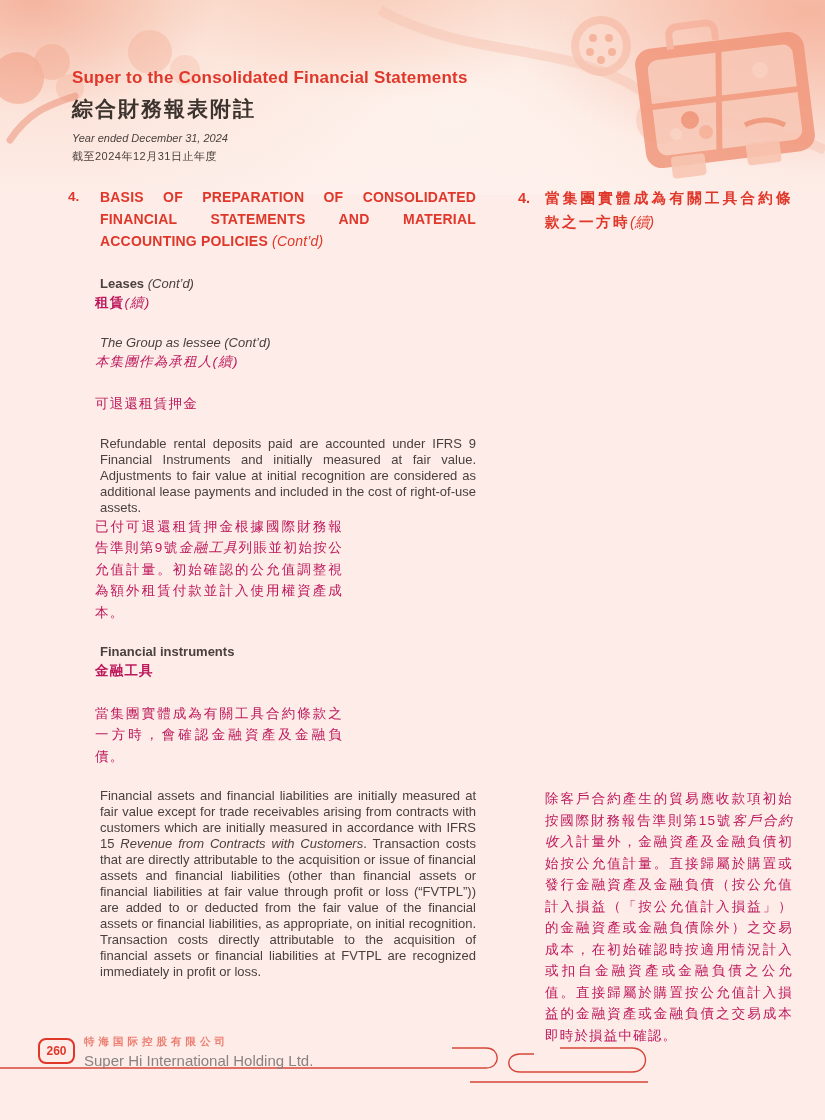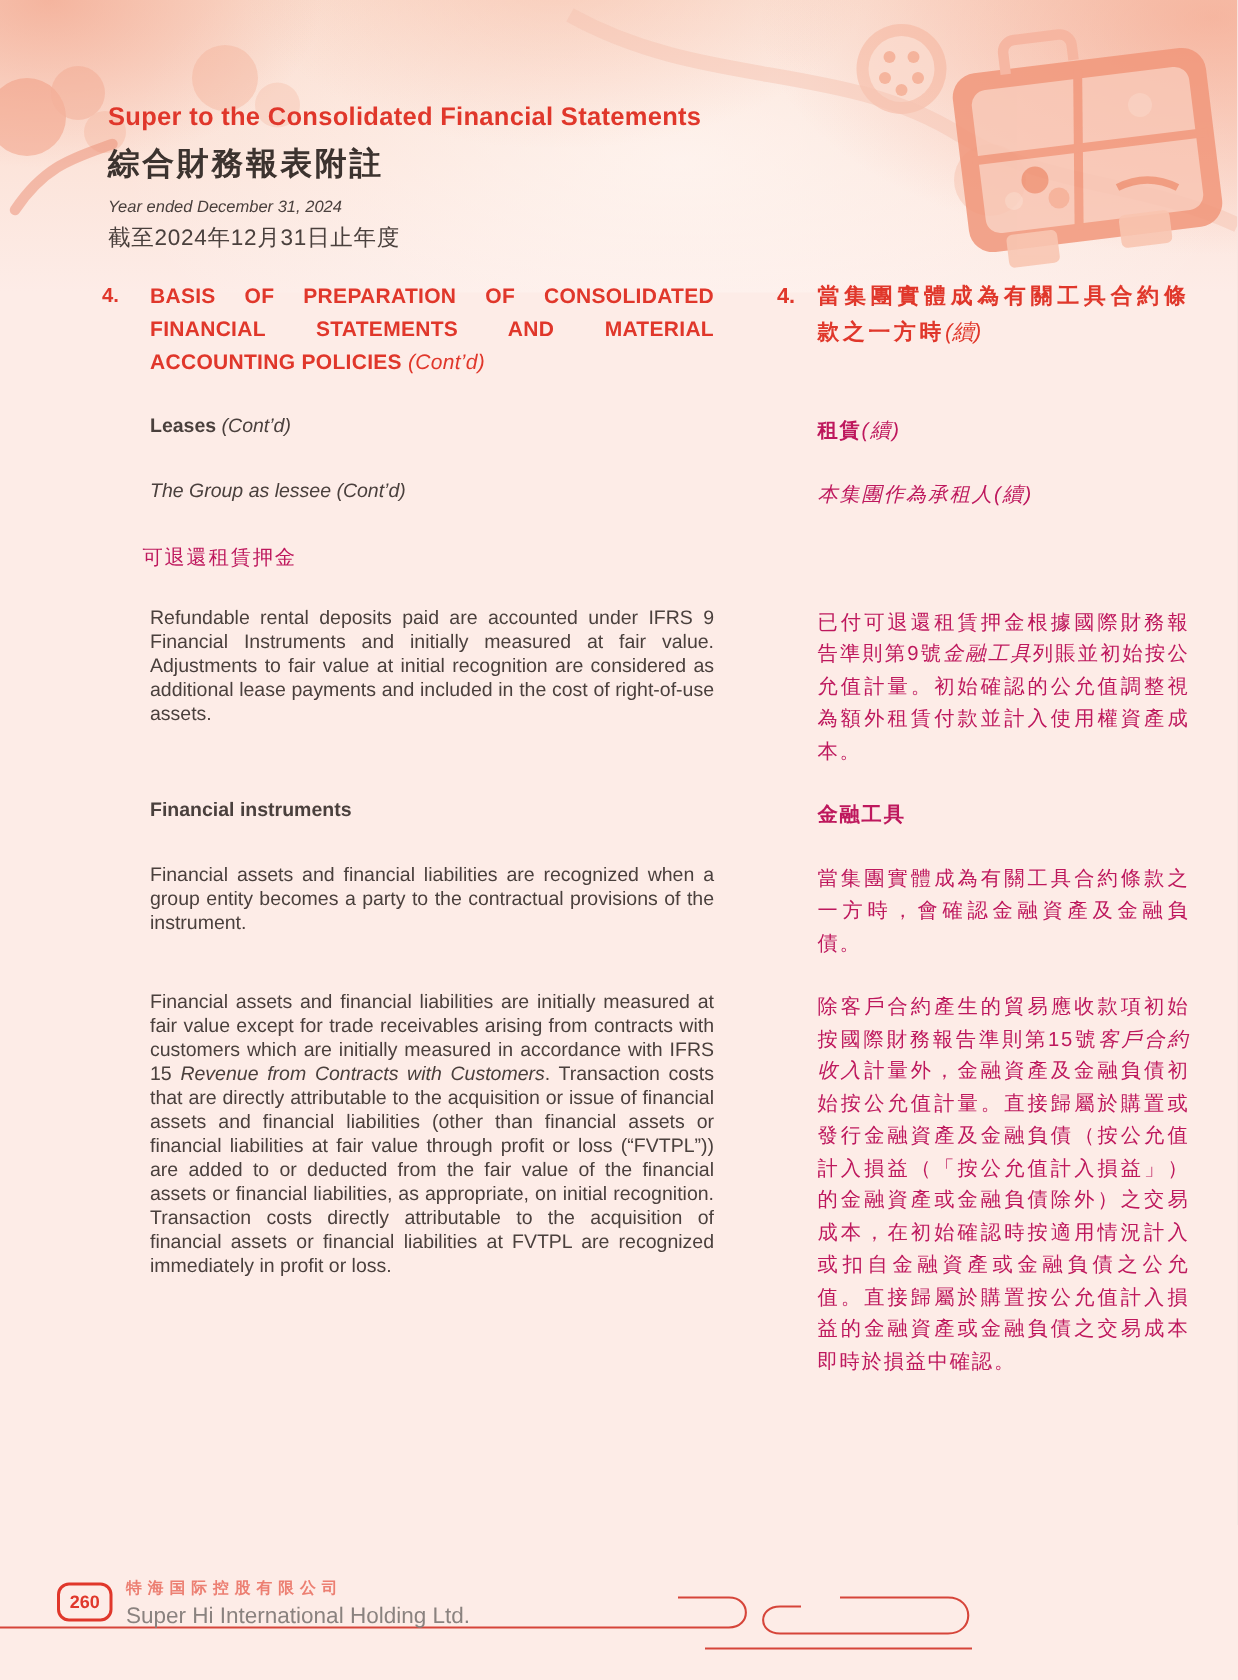--- a/index.html
+++ b/index.html
@@ -16,41 +16,41 @@
       radial-gradient(300px 170px at 45% -10%, rgba(246,178,152,.45), rgba(246,178,152,0) 70%),
       radial-gradient(500px 260px at 55% 55%, rgba(255,250,247,.65), rgba(255,250,247,0) 75%),
       linear-gradient(180deg,#fadccd 0%,#fce4da 55%,#fdece7 100%);
   }
   .art-svg{position:absolute;top:0;left:0;}
   
   .header-text{position:absolute;left:72px;top:68px;}
   .title-en{font-size:17px;font-weight:bold;color:#e0372b;letter-spacing:.2px;}
   .title-zh{font-size:21px;font-weight:bold;color:#3c332f;margin-top:7px;letter-spacing:2px;}
   .period-en{font-size:11px;color:#4a403d;margin-top:9px;font-style:italic;}
-  .period-zh{font-size:15px;color:#4a403d;margin-top:5px;letter-spacing:.5px;}
+  .period-zh{font-size:11px;color:#4a403d;margin-top:5px;letter-spacing:.5px;}
   
   .main{position:absolute;top:186px;left:0;width:825px;padding:0 32px 0 68px;box-sizing:border-box;}
   .row{display:flex;align-items:flex-start;}
   .cell-l{width:450px;display:flex;box-sizing:border-box;padding-right:42px;}
   .cell-r{width:275px;display:flex;box-sizing:border-box;}
   .num-l{width:32px;flex:none;font-size:13.5px;font-weight:bold;color:#e0372b;line-height:22px;}
   .num-r{width:27px;flex:none;font-size:14.5px;font-weight:bold;color:#e0372b;line-height:24px;}
   .txt{flex:1;min-width:0;}
   .sec-title-en{font-size:14px;font-weight:bold;color:#e0372b;line-height:22px;text-align:justify;letter-spacing:.2px;}
   .sec-contd-en{font-style:italic;font-weight:normal;}
   .sec-title-zh{font-size:14.5px;font-weight:bold;color:#e0372b;line-height:24px;letter-spacing:2.5px;text-align:justify;}
   .sec-contd-zh{font-style:italic;font-weight:normal;letter-spacing:0;}
   .mb-sec{margin-bottom:24px;}
-  .mb{margin-bottom:21px;}
+  .mb{margin-bottom:21px;flex-direction:column;}
   .en{font-size:13px;line-height:16px;text-align:justify;color:#4a403d;}
   .zh{font-size:13.5px;line-height:21.5px;text-align:justify;color:#be185d;letter-spacing:1.2px;}
   .b{font-weight:bold;}
   .i{font-style:italic;}
   
-  .footer{position:absolute;left:0;bottom:11px;width:669px;height:70px;}
+  .footer{position:absolute;left:0;bottom:28px;width:669px;height:70px;}
   .page-badge{
     position:absolute;left:38px;top:16px;width:33px;height:22px;
     border:2px solid #e0372b;border-radius:8px;background:transparent;
     display:flex;align-items:center;justify-content:center;
     font-size:12px;font-weight:bold;color:#e0372b;
   }
   .company{position:absolute;left:84px;top:13px;}
   .company-zh{font-size:10.5px;color:#ec7f72;letter-spacing:4px;font-weight:bold;}
   .company-en{font-size:15px;color:#8a827f;margin-top:3px;}
   .footer-swirl{position:absolute;left:0;top:0;}
@@ -168,24 +168,20 @@
           <div class="num-l"></div>
         <div class="txt en b">Financial instruments</div>
       </div>
       <div class="cell-r">
           <div class="num-r"></div>
         <div class="txt zh b">金融工具</div>
       </div>
     </div>
 
     <div class="row mb">
-      <div class="cell-l">
-          <div class="num-l"></div>
-        <div class="txt en">Financial assets and financial liabilities are recognized when a group entity becomes a party to the contractual provisions of the instrument.</div>
-      </div>
       <div class="cell-r">
           <div class="num-r"></div>
         <div class="txt zh">當集團實體成為有關工具合約條款之一方時，會確認金融資產及金融負債。</div>
       </div>
     </div>
 
     <div class="row">
       <div class="cell-l">
           <div class="num-l"></div>
         <div class="txt en"><span>Financial assets and financial liabilities are initially measured at fair value except for trade receivables arising from contracts with customers which are initially measured in accordance with IFRS 15 </span><span class="i">Revenue from Contracts with Customers</span><span>. Transaction costs that are directly attributable to the acquisition or issue of financial assets and financial liabilities (other than financial assets or financial liabilities at fair value through profit or loss (“FVTPL”)) are added to or deducted from the fair value of the financial assets or financial liabilities, as appropriate, on initial recognition. Transaction costs directly attributable to the acquisition of financial assets or financial liabilities at FVTPL are recognized immediately in profit or loss.</span></div>

